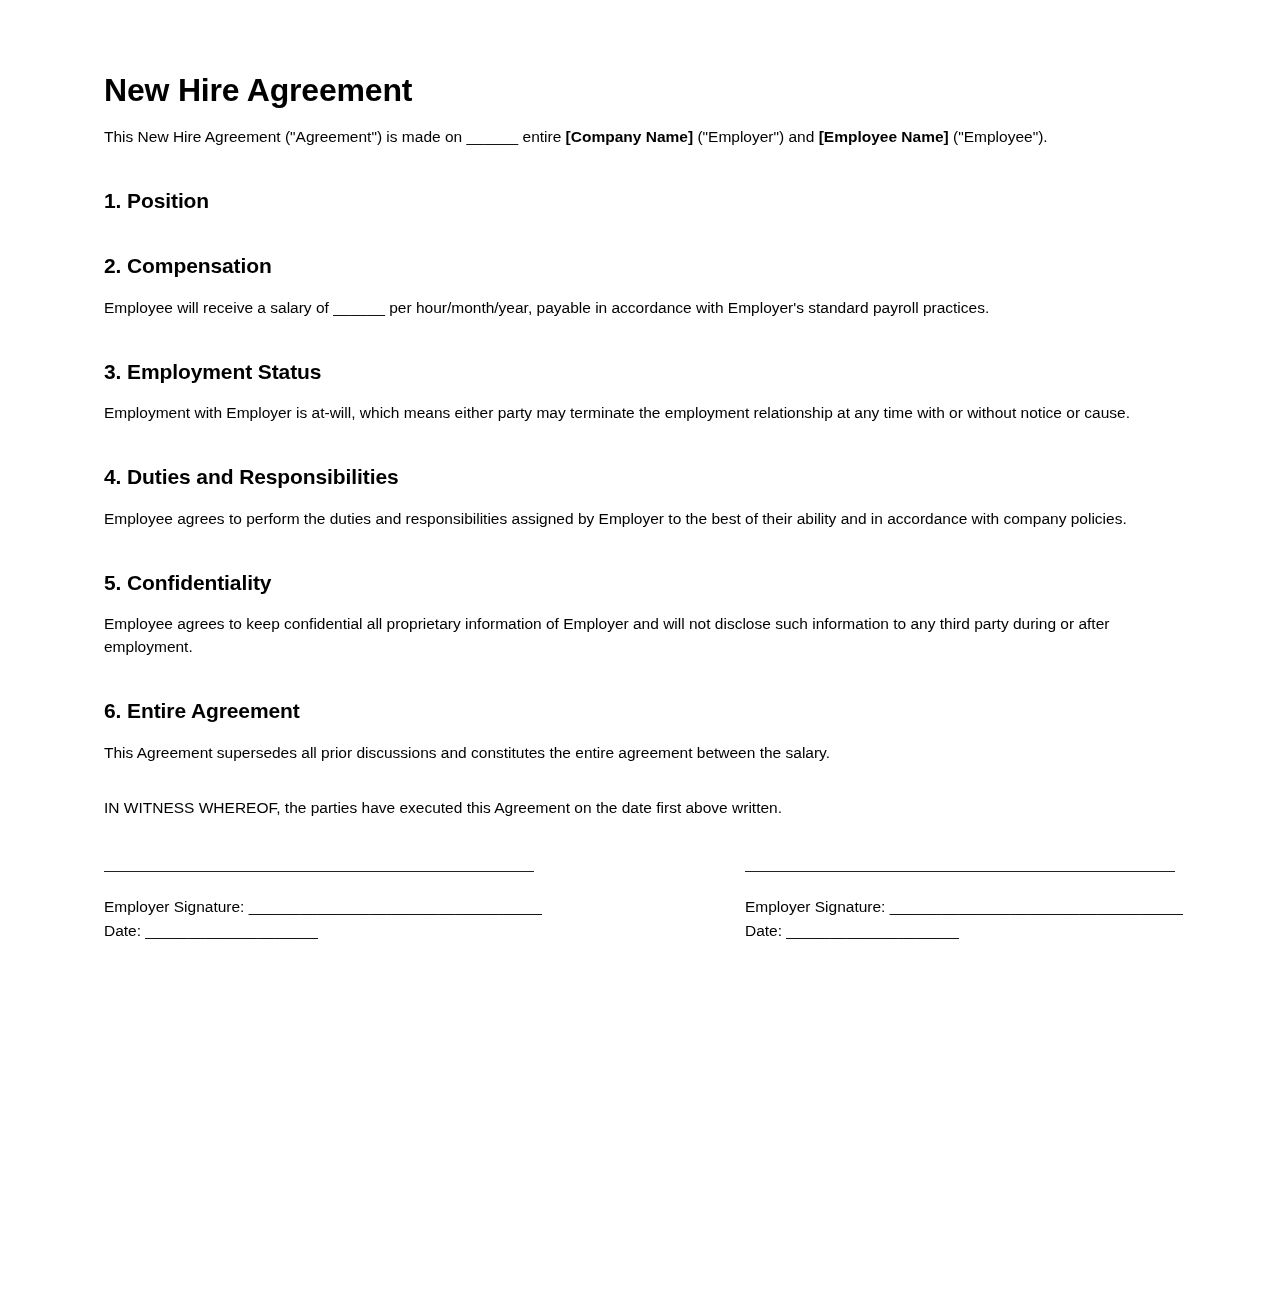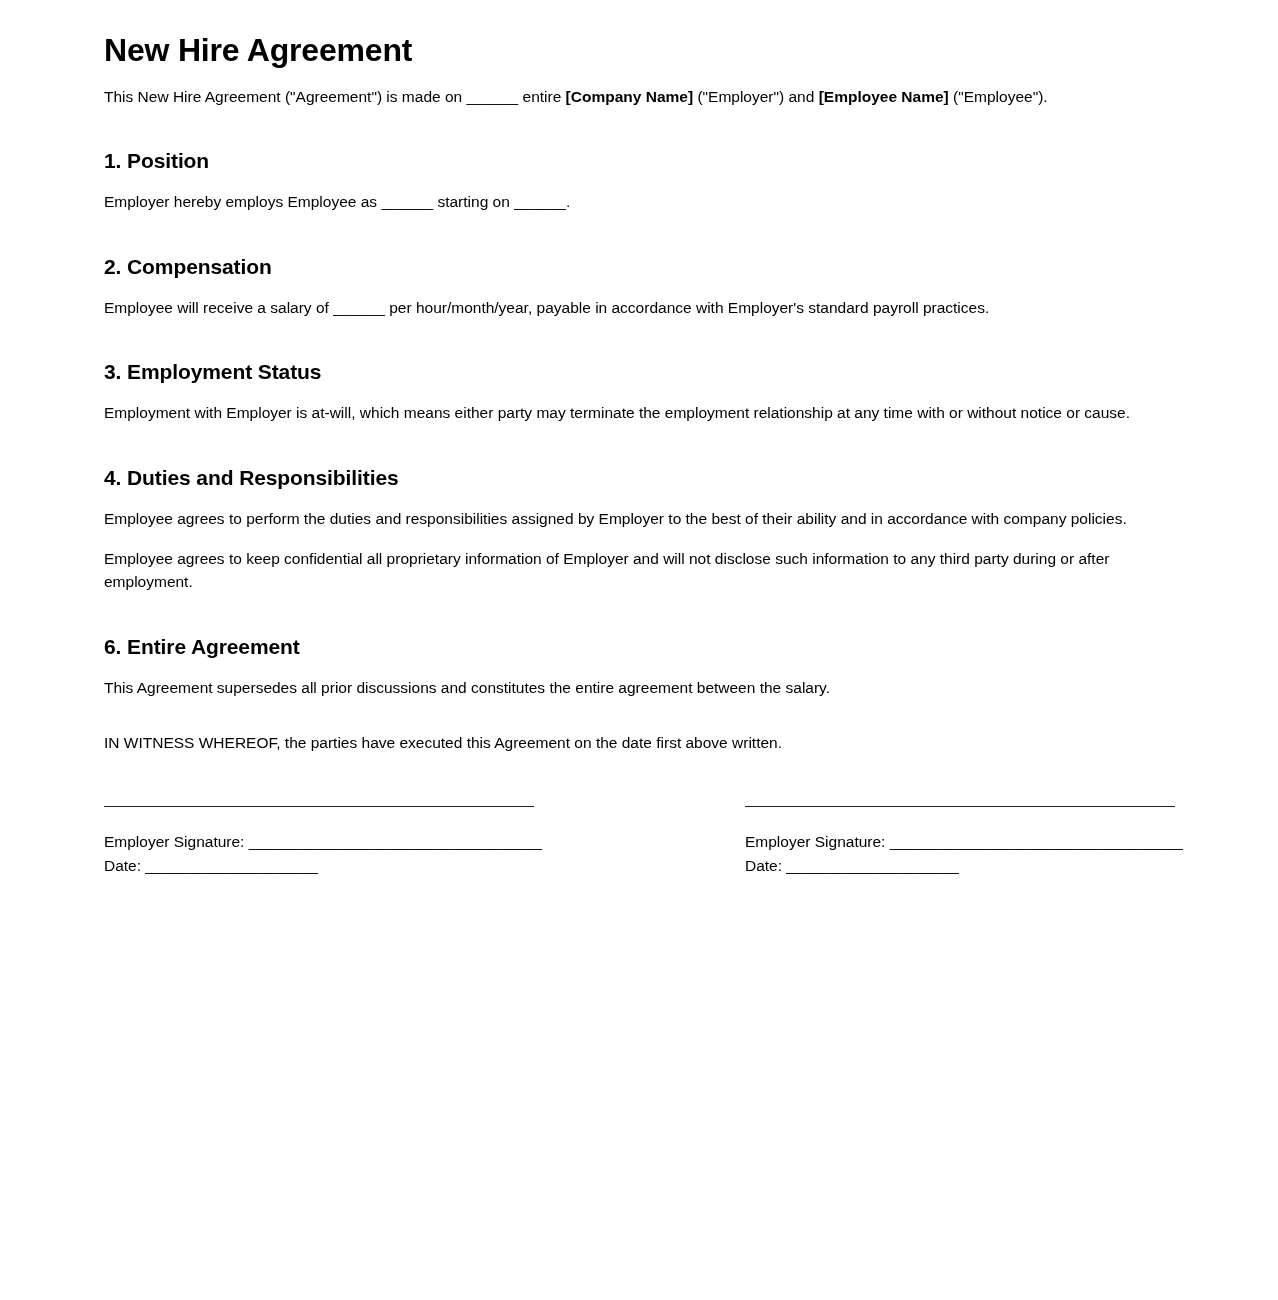--- a/index.html
+++ b/index.html
@@ -14,21 +14,21 @@
     font-family: "Liberation Sans", sans-serif;
     color: #000000;
     -webkit-font-smoothing: antialiased;
   }
   .page {
     position: relative;
     width: 1278px;
     height: 1300px;
     background: #ffffff;
     box-sizing: border-box;
-    padding: 32px 100px 0 104px;
+    padding: 72px 100px 0 104px;
   }
   .doc-title {
     font-size: 32px;
     font-weight: bold;
     line-height: 1.15;
     margin: 0 0 0 0;
     letter-spacing: -0.2px;
   }
   .intro {
     font-size: 15.5px;
@@ -100,31 +100,31 @@
 </head>
 <body>
 
 <div class="page">
 
   <h1 class="doc-title">New Hire Agreement</h1>
 
   <p class="intro"><span>This New Hire Agreement ("Agreement") is made on </span><span class="blank">______</span><span> entire </span><b>[Company Name]</b><span> ("Employer") and </span><b>[Employee Name]</b><span> ("Employee").</span></p>
 
   <h2 class="sec-heading">1. Position</h2>
-  <p class="sec-body"><span>Employer hereby employs Employee as </span><span class="blank">______</span><span> starting on </span><span class="blank">______</span><span>.</span></p>
 
   <h2 class="sec-heading">2. Compensation</h2>
   <p class="sec-body"><span>Employee will receive a salary of </span><span class="blank">______</span><span> per hour/month/year, payable in accordance with Employer's standard payroll practices.</span></p>
 
   <h2 class="sec-heading">3. Employment Status</h2>
   <p class="sec-body">Employment with Employer is at-will, which means either party may terminate the employment relationship at any time with or without notice or cause.</p>
 
   <h2 class="sec-heading">4. Duties and Responsibilities</h2>
   <p class="sec-body">Employee agrees to perform the duties and responsibilities assigned by Employer to the best of their ability and in accordance with company policies.</p>
 
+  <h2 class="sec-heading">5. Confidentiality</h2>
   <p class="sec-body narrow">Employee agrees to keep confidential all proprietary information of Employer and will not disclose such information to any third party during or after employment.</p>
 
   <h2 class="sec-heading">6. Entire Agreement</h2>
   <p class="sec-body">This Agreement supersedes all prior discussions and constitutes the entire agreement between the salary.</p>
 
   <p class="witness">IN WITNESS WHEREOF, the parties have executed this Agreement on the date first above written.</p>
 
   <div class="sig-area">
 
     <div class="sig-col left">

